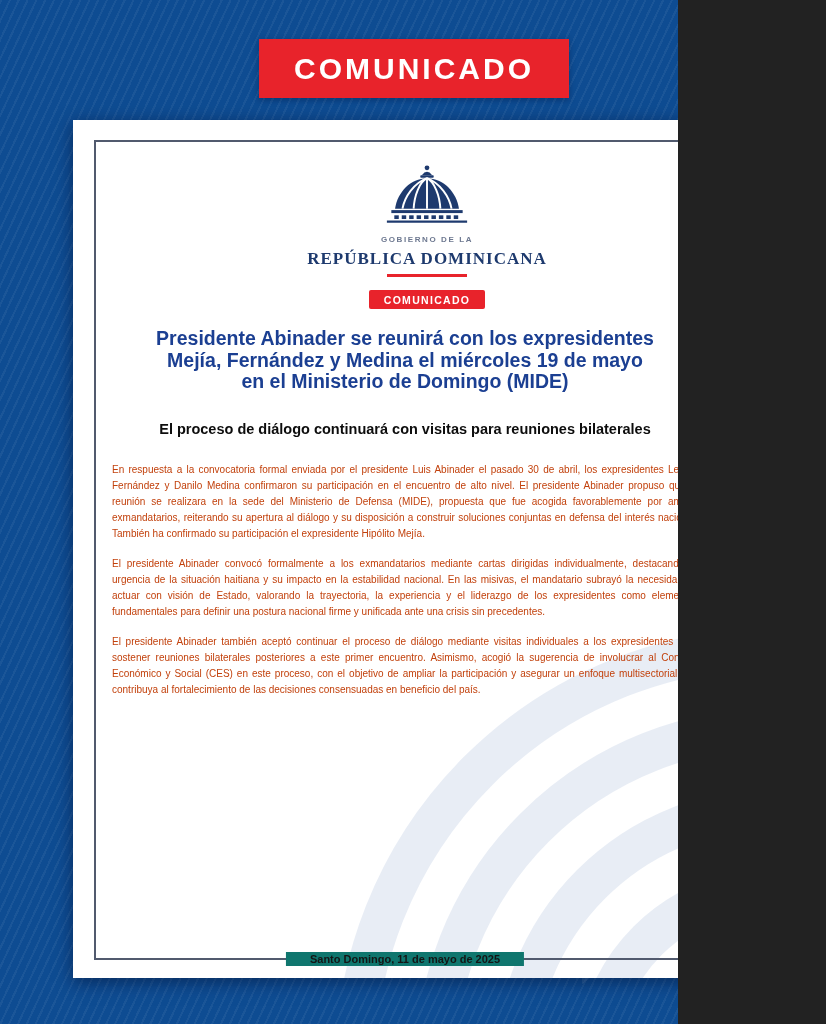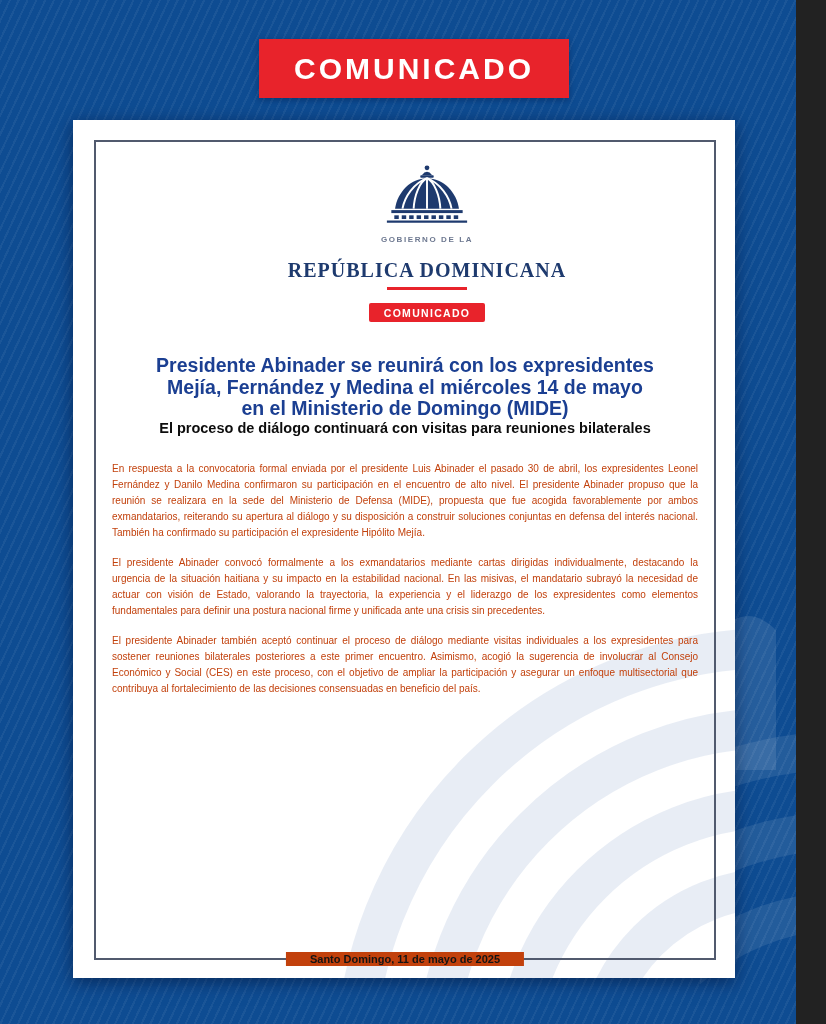--- a/index.html
+++ b/index.html
@@ -1,17 +1,17 @@
 <!DOCTYPE html>
 <html style="--bg-blue: #0e4c92; --accent-red: #e8232b; --title-blue: #1b3f92; --navy: #1e3a6e; --frame-border: #515a6e; --watermark: #e2e8f2;"><head>
 <meta charset="utf-8">
 <style>
   html,body{margin:0;padding:0;background:#222;}
   .canvas{
-    position:relative;width:796px;height:1024px;overflow:hidden;
+    position:relative;width:678px;height:1024px;overflow:hidden;
     font-family:"Liberation Sans","DejaVu Sans",sans-serif;
     background:
       repeating-linear-gradient(115deg, rgba(255,255,255,0.055) 0 2px, rgba(255,255,255,0) 2px 8px),
       var(--bg-blue,#0e4c92);
   }
   .banner{
     position:absolute;left:259px;top:39px;width:310px;height:59px;
     background:var(--accent-red,#e8232b);
     display:flex;align-items:center;justify-content:center;
     color:#fff;font-weight:bold;font-size:30px;letter-spacing:3px;
@@ -24,32 +24,32 @@
     box-shadow:0 4px 16px rgba(0,10,40,.5);
   }
   .page-watermark{position:absolute;right:0;bottom:0;z-index:0;}
   .frame{
     position:absolute;left:21px;top:20px;right:19px;bottom:18px;
     border:2px solid var(--frame-border,#515a6e);
     text-align:center;z-index:1;
   }
   .logo-block{margin-top:22px;padding-left:44px;}
   .org-line1{font-size:8px;font-weight:700;letter-spacing:1.6px;color:#6d7890;margin-top:3px;}
-  .org-line2{font-family:"Liberation Serif","DejaVu Serif",serif;font-size:20px;font-weight:700;
-    letter-spacing:1px;color:var(--navy,#1e3a6e);margin-top:15px;}
+  .org-line2{font-family:"Liberation Serif","DejaVu Serif",serif;font-size:17px;font-weight:700;
+    letter-spacing:1px;color:var(--navy,#1e3a6e);margin-top:5px;}
   .red-rule{width:80px;height:3px;background:var(--accent-red,#e8232b);margin:5px auto 0;}
   .badge{display:inline-block;margin-top:13px;background:var(--accent-red,#e8232b);color:#fff;
     font-size:10.5px;font-weight:700;letter-spacing:1.3px;padding:4px 15px 3px;border-radius:2px;}
-  .doc-title{margin-top:33px;color:var(--title-blue,#1b3f92);font-size:19.5px;font-weight:700;line-height:21.5px;}
-  .doc-subtitle{margin-top:0;color:#0d0d0d;font-size:14.5px;font-weight:700;line-height:16.5px;}
+  .doc-title{margin-top:19px;color:var(--title-blue,#1b3f92);font-size:19.5px;font-weight:700;line-height:21.5px;}
+  .doc-subtitle{margin-top:28px;color:#0d0d0d;font-size:14.5px;font-weight:700;line-height:16.5px;}
   .paragraphs{margin:25px 16px 0;text-align:justify;font-size:10px;line-height:16px;color:#c2410c;}
   .paragraphs p{margin:0 0 14px;}
   .footer-date{
     position:absolute;left:50%;bottom:-8px;transform:translateX(-50%);
-    background:#c2410c;padding:1px 24px;font-size:11px;font-weight:700;color:#141414;white-space:nowrap;
+    background:#0f766e;padding:1px 24px;font-size:11px;font-weight:700;color:#141414;white-space:nowrap;
   }
 </style>
 </head>
 <body>
 
 <div class="canvas">
 
   <svg class="bg-watermark" width="96" height="420" viewBox="0 0 96 420">
     <path d="M20 30 q28 -28 56 0 l0 140 l-56 0 z" fill="rgba(255,255,255,0.10)"></path>
     <g fill="none" stroke="rgba(255,255,255,0.09)" stroke-width="38">
@@ -106,21 +106,21 @@
         <div class="org-line1">GOBIERNO DE LA</div>
         <div class="org-line2">REPÚBLICA DOMINICANA</div>
         <div class="red-rule"></div>
         <div>
           <span class="badge">COMUNICADO</span>
         </div>
       </div>
 
       <div class="doc-title">
         <div>Presidente Abinader se reunirá con los expresidentes</div>
-        <div>Mejía, Fernández y Medina el miércoles 14 de mayo</div>
+        <div>Mejía, Fernández y Medina el miércoles 19 de mayo</div>
         <div>en el Ministerio de Domingo (MIDE)</div>
       </div>
 
       <div class="doc-subtitle">
         <div>El proceso de diálogo continuará con visitas para reuniones bilaterales</div>
       </div>
 
       <div class="paragraphs">
         <p>En respuesta a la convocatoria formal enviada por el presidente Luis Abinader el pasado 30 de abril, los expresidentes Leonel Fernández y Danilo Medina confirmaron su participación en el encuentro de alto nivel. El presidente Abinader propuso que la reunión se realizara en la sede del Ministerio de Defensa (MIDE), propuesta que fue acogida favorablemente por ambos exmandatarios, reiterando su apertura al diálogo y su disposición a construir soluciones conjuntas en defensa del interés nacional. También ha confirmado su participación el expresidente Hipólito Mejía.</p>
         <p>El presidente Abinader convocó formalmente a los exmandatarios mediante cartas dirigidas individualmente, destacando la urgencia de la situación haitiana y su impacto en la estabilidad nacional. En las misivas, el mandatario subrayó la necesidad de actuar con visión de Estado, valorando la trayectoria, la experiencia y el liderazgo de los expresidentes como elementos fundamentales para definir una postura nacional firme y unificada ante una crisis sin precedentes.</p>

